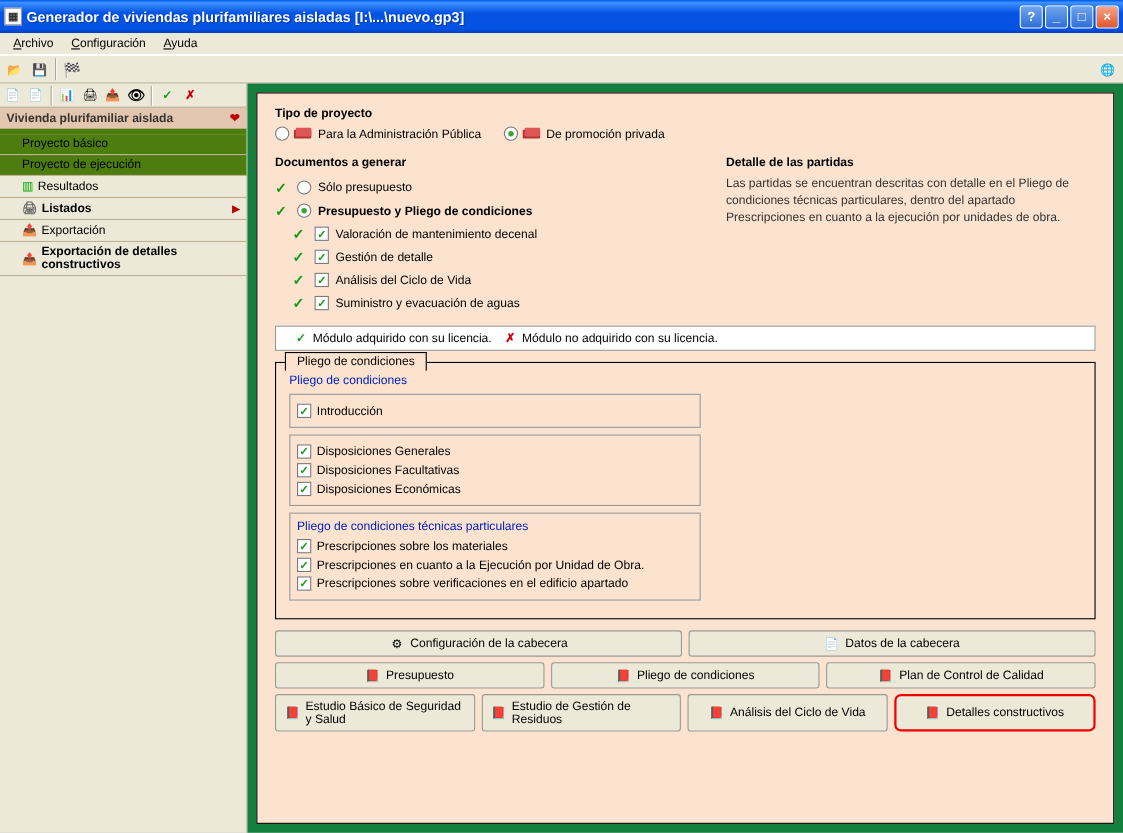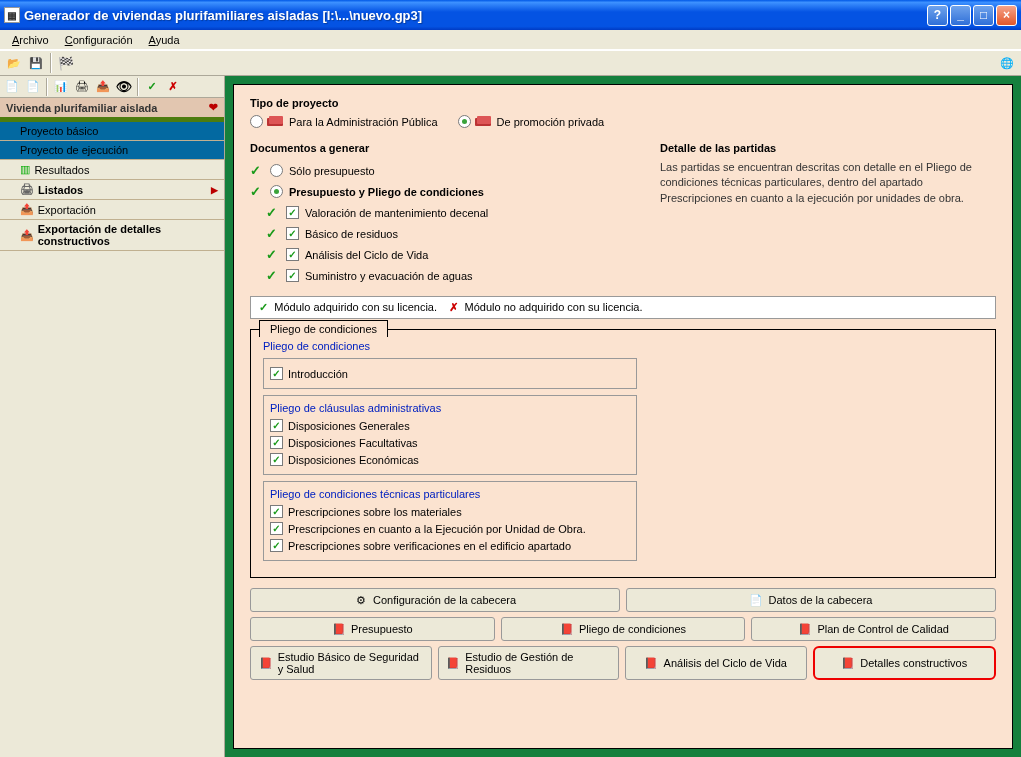--- a/index.html
+++ b/index.html
@@ -27,21 +27,21 @@
 .tool-spacer { flex: 1; }
 
 .main-area { display: flex; height: calc(757px - 30px - 20px - 26px); }
 
 .left-panel { width: 225px; background: #ece9d8; border-right: 1px solid #aca899; display: flex; flex-direction: column; }
 .left-toolbar { height: 22px; display: flex; align-items: center; padding: 0 2px; gap: 1px; border-bottom: 1px solid #aca899; }
 .lt-btn { width: 20px; height: 20px; display: flex; align-items: center; justify-content: center; cursor: pointer; }
 .lt-sep { width: 2px; height: 18px; border-left: 1px solid #aca899; border-right: 1px solid #fff; margin: 0 2px; }
 
 .tree-header { background: #e2c6b0; padding: 3px 6px; font-weight: bold; color: #333; border-bottom: 5px solid #4d7c0f; display: flex; align-items: center; justify-content: space-between; }
-.tree-item { padding: 3px 6px 3px 20px; background: #0369a1; border-bottom: 1px solid #c0b090; cursor: pointer; display: flex; align-items: center; gap: 4px; }
+.tree-item { padding: 3px 6px 3px 20px; background: #4d7c0f; border-bottom: 1px solid #c0b090; cursor: pointer; display: flex; align-items: center; gap: 4px; }
 .tree-item.sub { background: #ece9d8; }
 .tree-item.bold { font-weight: bold; }
 .tree-arrow { color: #b00; font-size: 9px; margin-left: auto; }
 
 .right-panel { flex: 1; background: #15803d; padding: 8px; overflow: auto; }
 .content-box { background: #fbe3d0; border: 1px solid #000; padding: 12px 16px 10px 16px; height: 100%; }
 
 .section-title { font-weight: bold; margin-bottom: 6px; color: #000; }
 
 .radio-row { display: flex; align-items: center; gap: 20px; margin-bottom: 14px; }
@@ -56,21 +56,21 @@
 .doc-list { margin-top: 4px; }
 .doc-row { display: flex; align-items: center; gap: 6px; padding: 3px 0; }
 .doc-row.bold { font-weight: bold; }
 .doc-row.indent { padding-left: 16px; }
 .check-green { color: #1a9a1a; font-weight: bold; font-size: 13px; width: 14px; }
 .checkbox { width: 13px; height: 13px; border: 1px solid #7a7a7a; background: #fff; display: flex; align-items: center; justify-content: center; font-size: 10px; color: #1a9a1a; font-weight: bold; }
 .checkbox.checked::after { content: '✓'; }
 
 .detail-text { line-height: 1.4; color: #333; }
 
-.legend-box { border: 1px solid #999; background: #fff; padding: 4px 8px; margin-top: 10px; font-size: 11px; }
+.legend-box { border: 1px solid #999; background: #fff; padding: 4px 18px; margin-top: 10px; font-size: 11px; }
 .legend-green { color: #1a9a1a; font-weight: bold; }
 .legend-red { color: #c00; font-weight: bold; }
 
 .pliego-box { border: 1px solid #000; margin-top: 10px; padding: 10px 12px; position: relative; background: #fbe3d0; }
 .pliego-tab { position: absolute; top: -10px; left: 8px; background: #fbe3d0; border: 1px solid #000; border-bottom: none; padding: 2px 10px; font-size: 11px; }
 .pliego-title { color: #0020c0; margin-bottom: 6px; font-size: 11px; }
 
 .pliego-group { border: 1px solid #999; padding: 6px; margin-bottom: 6px; width: 374px; }
 .pliego-group-title { color: #0020c0; font-size: 11px; margin-bottom: 3px; }
 .pliego-check-row { display: flex; align-items: center; gap: 5px; padding: 2px 0; }
@@ -210,21 +210,21 @@
                   <span>Presupuesto y Pliego de condiciones</span>
                 </div>
               <div class="doc-row indent">
                   <span class="check-green">✓</span>
                   <span class="checkbox checked"></span>
                   <span>Valoración de mantenimiento decenal</span>
                 </div>
               <div class="doc-row indent">
                   <span class="check-green">✓</span>
                   <span class="checkbox checked"></span>
-                  <span>Básico de residuos</span>
+                  <span>Gestión de detalle</span>
                 </div>
               <div class="doc-row indent">
                   <span class="check-green">✓</span>
                   <span class="checkbox checked"></span>
                   <span>Análisis del Ciclo de Vida</span>
                 </div>
               <div class="doc-row indent">
                   <span class="check-green">✓</span>
                   <span class="checkbox checked"></span>
                   <span>Suministro y evacuación de aguas</span>
@@ -246,21 +246,20 @@
           <div class="pliego-tab">Pliego de condiciones</div>
           <div class="pliego-title">Pliego de condiciones</div>
 
           <div class="pliego-group">
             <div class="pliego-check-row">
                 <span class="checkbox checked"></span>
                 <span>Introducción</span>
               </div>
           </div>
           <div class="pliego-group">
-            <div class="pliego-group-title">Pliego de cláusulas administrativas</div>
             <div class="pliego-check-row">
                 <span class="checkbox checked"></span>
                 <span>Disposiciones Generales</span>
               </div>
             <div class="pliego-check-row">
                 <span class="checkbox checked"></span>
                 <span>Disposiciones Facultativas</span>
               </div>
             <div class="pliego-check-row">
                 <span class="checkbox checked"></span>

